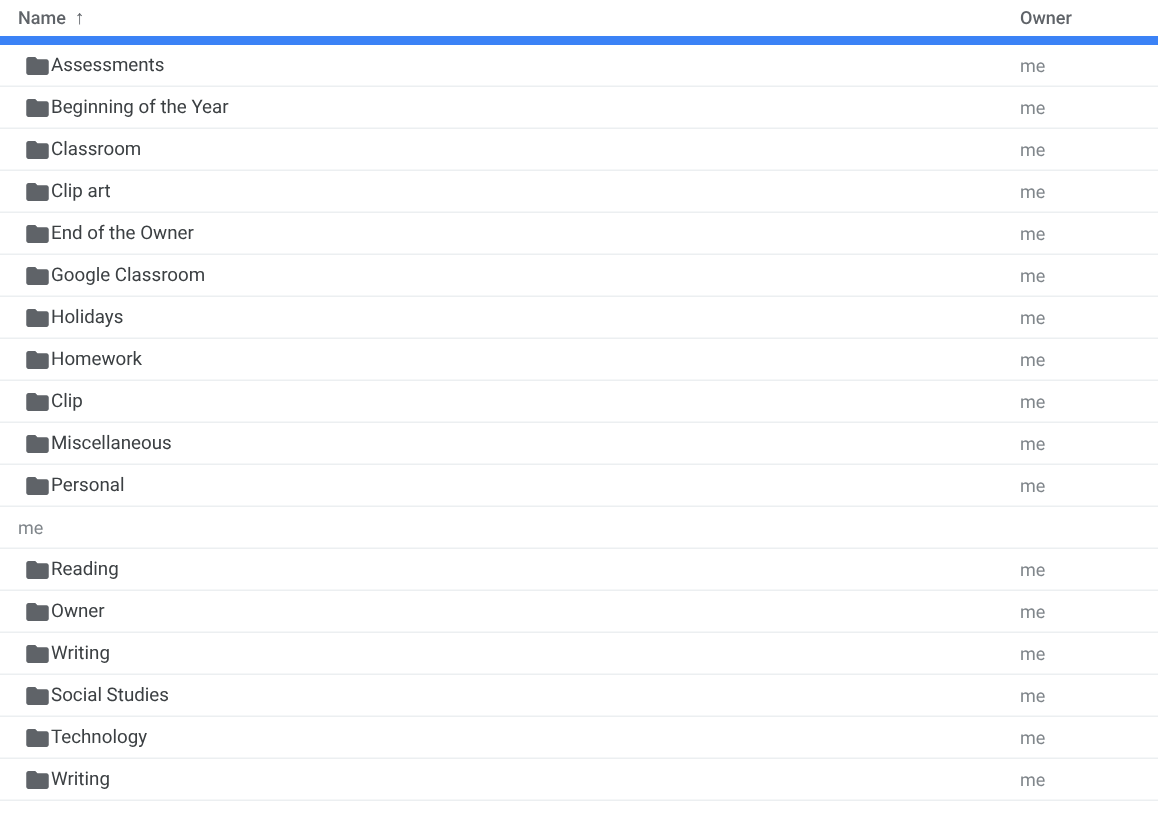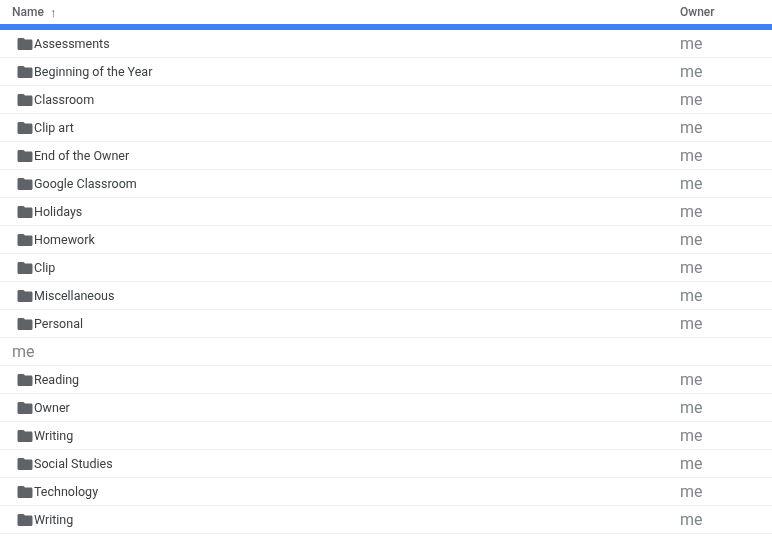--- a/index.html
+++ b/index.html
@@ -59,21 +59,21 @@
       margin-left: 4px;
     }
     .folder-icon svg { display: block; }
     .folder-name {
       color: #3c4043;
       font-size: 12.5px;
       white-space: nowrap;
     }
     .owner {
       width: 80px;
-      font-size: 16px;
+      font-size: 12px;
       color: #80868b;
     }
   </style>
 </head>
 <body>
 
 <div class="table">
   <div class="header-row">
     <div class="col-name">
       <span class="header-label">Name</span>

